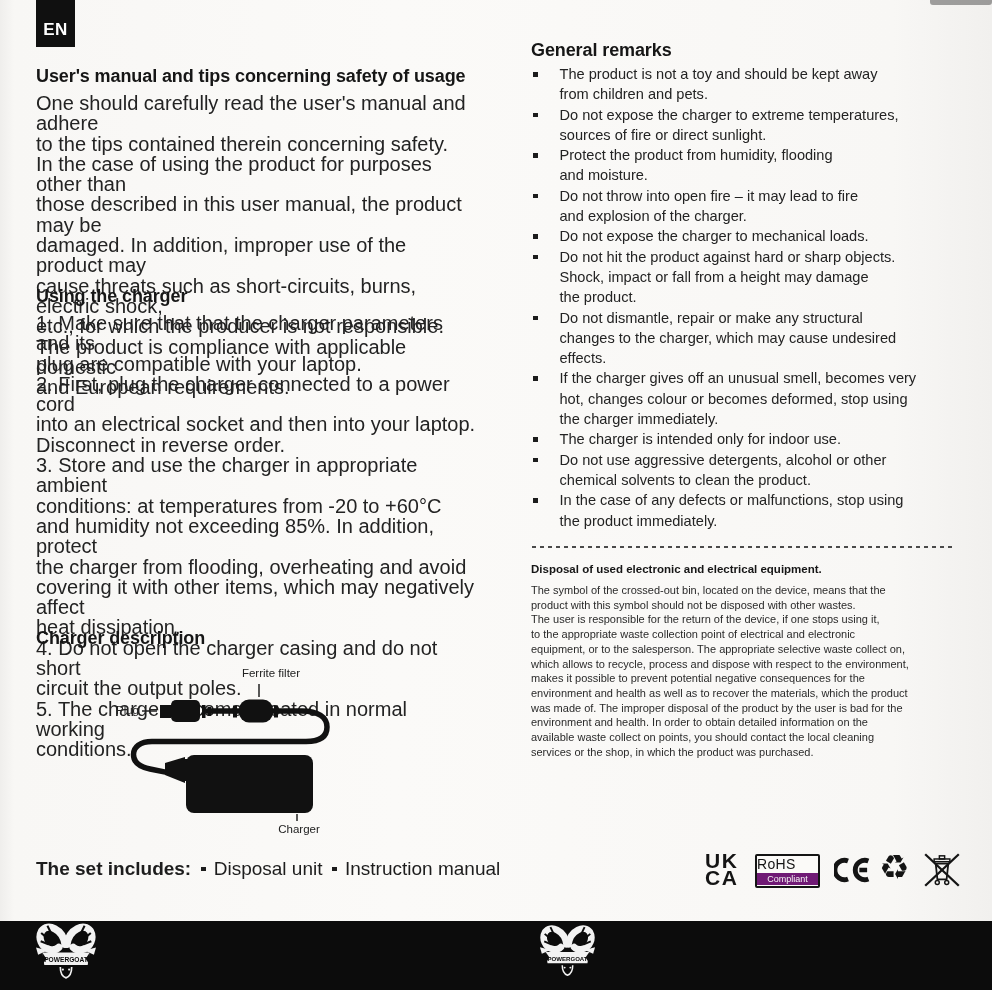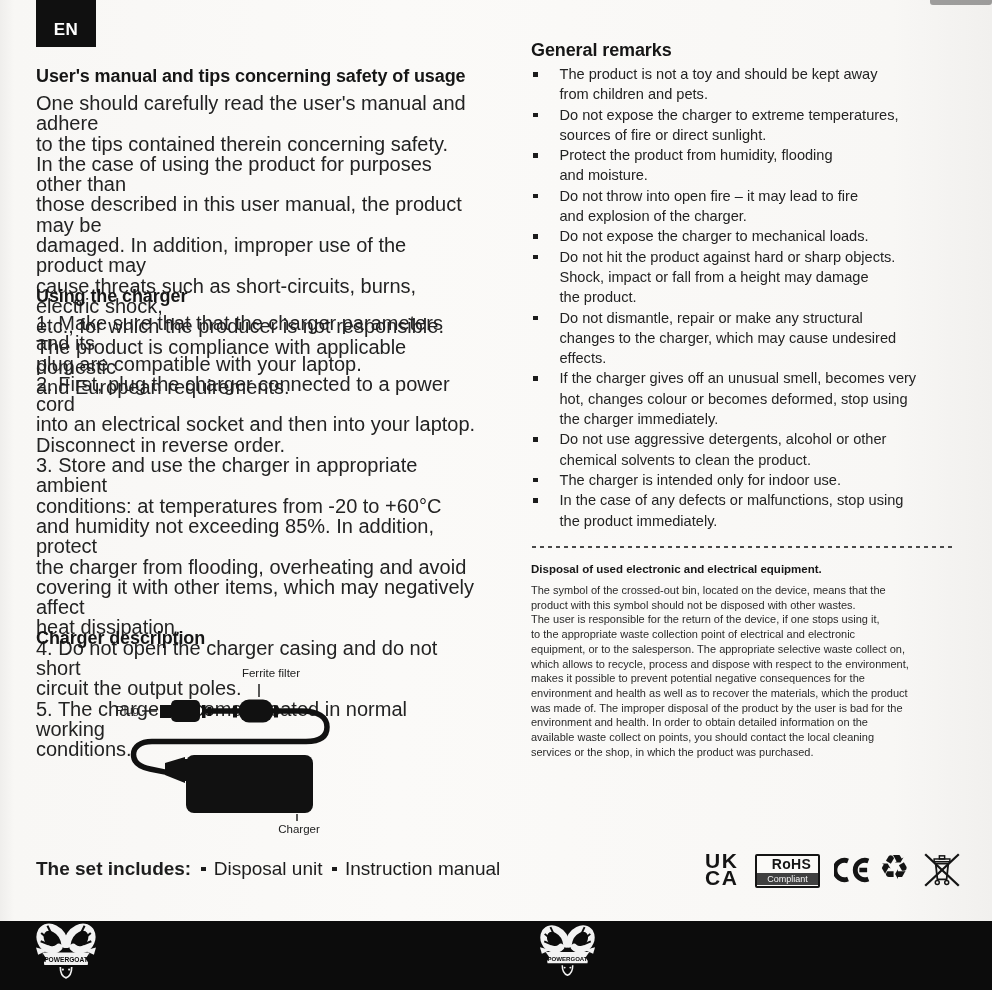--- a/index.html
+++ b/index.html
@@ -6,21 +6,21 @@
   html,body { width:992px; height:990px; }
   body { font-family:"Liberation Sans", sans-serif; background:#e9e8e5; }
   .page {
     position:relative; width:992px; height:990px; overflow:hidden;
     background:linear-gradient(90deg,#efeeec 0px,#f8f7f5 14px,#fbfaf8 40%,#f8f7f5 90%,#f1f0ee 100%);
   }
   .abs { position:absolute; }
 
   
   .en-badge {
-    left:36px; top:0; width:60px; height:47px; background:#101010;
+    left:36px; top:0; width:39px; height:47px; background:#101010;
     color:#fff; font-weight:bold; font-size:17px;
     display:flex; align-items:flex-end; justify-content:center; padding-bottom:7px;
     letter-spacing:0.5px;
     text-align:right;
   }
 
   
   .h-main { font-weight:bold; color:#161616; font-size:18px; letter-spacing:-0.1px; }
   .h-small { font-weight:bold; color:#161616; font-size:11.5px; }
 
@@ -46,22 +46,22 @@
 
   
   .set-includes { left:36px; top:858px; display:flex; align-items:center; gap:10px; font-size:19px; color:#1d1d1d; }
   .set-includes .lbl { font-weight:bold; }
   .set-includes .item { display:flex; align-items:center; gap:8px; }
   .set-includes .sq { width:4.5px; height:4.5px; background:#1c1c1c; }
 
   
   .ukca { left:705px; top:853px; font-weight:bold; font-size:21px; line-height:16.5px; letter-spacing:1.5px; color:#141414; }
   .rohs { left:755px; top:854px; width:65px; height:34px; border:2.5px solid #141414; border-radius:2px; background:#fbfaf8; overflow:hidden; }
-  .rohs .name { display:block; text-align:center; font-weight:bold; font-size:14px; line-height:17px; color:#141414; letter-spacing:0.3px;padding-left:8px; }
-  .rohs .sub { display:block; text-align:center; background:#404040; color:#f5f5f5; font-size:9px; line-height:12px; }
+  .rohs .name { display:block; text-align:left; font-weight:normal; font-size:14px; line-height:17px; color:#141414; letter-spacing:0.3px; }
+  .rohs .sub { display:block; text-align:center; background:#701a75; color:#f5f5f5; font-size:9px; line-height:12px; }
   .ce-mark { left:834px; top:855px; }
   .recycle { left:879px; top:847px; font-size:34px; color:#141414; font-family:"DejaVu Sans", sans-serif; line-height:40px; }
   .weee { left:921px; top:851px; }
 
   
   .footer-bar { left:0; top:921px; width:992px; height:69px; background:#0c0c0c; }
   .goat { position:absolute; }
   .corner-smudge { left:930px; top:0; width:62px; height:5px; background:#555; opacity:.55; border-radius:0 0 3px 3px; }
 </style>
 </head>
@@ -192,26 +192,26 @@
 effects.</span>
       </li>
     <li>
         <span class="sq"></span>
         <span class="txt">If the charger gives off an unusual smell, becomes very
 hot, changes colour or becomes deformed, stop using
 the charger immediately.</span>
       </li>
     <li>
         <span class="sq"></span>
+        <span class="txt">The charger is intended only for indoor use.</span>
+      </li>
+    <li>
+        <span class="sq"></span>
         <span class="txt">Do not use aggressive detergents, alcohol or other
 chemical solvents to clean the product.</span>
-      </li>
-    <li>
-        <span class="sq"></span>
-        <span class="txt">The charger is intended only for indoor use.</span>
       </li>
     <li>
         <span class="sq"></span>
         <span class="txt">In the case of any defects or malfunctions, stop using
 the product immediately.</span>
       </li>
   </ul>
 
   <div class="abs dashed-divider"></div>
 

